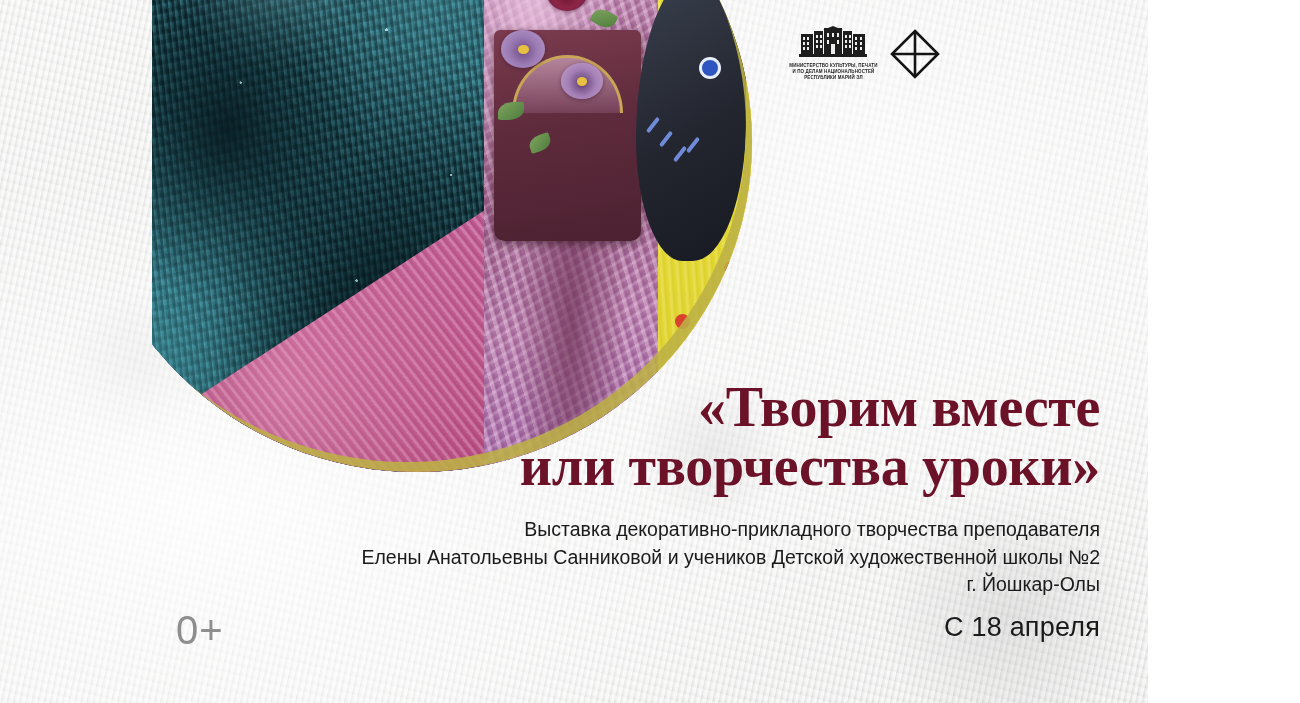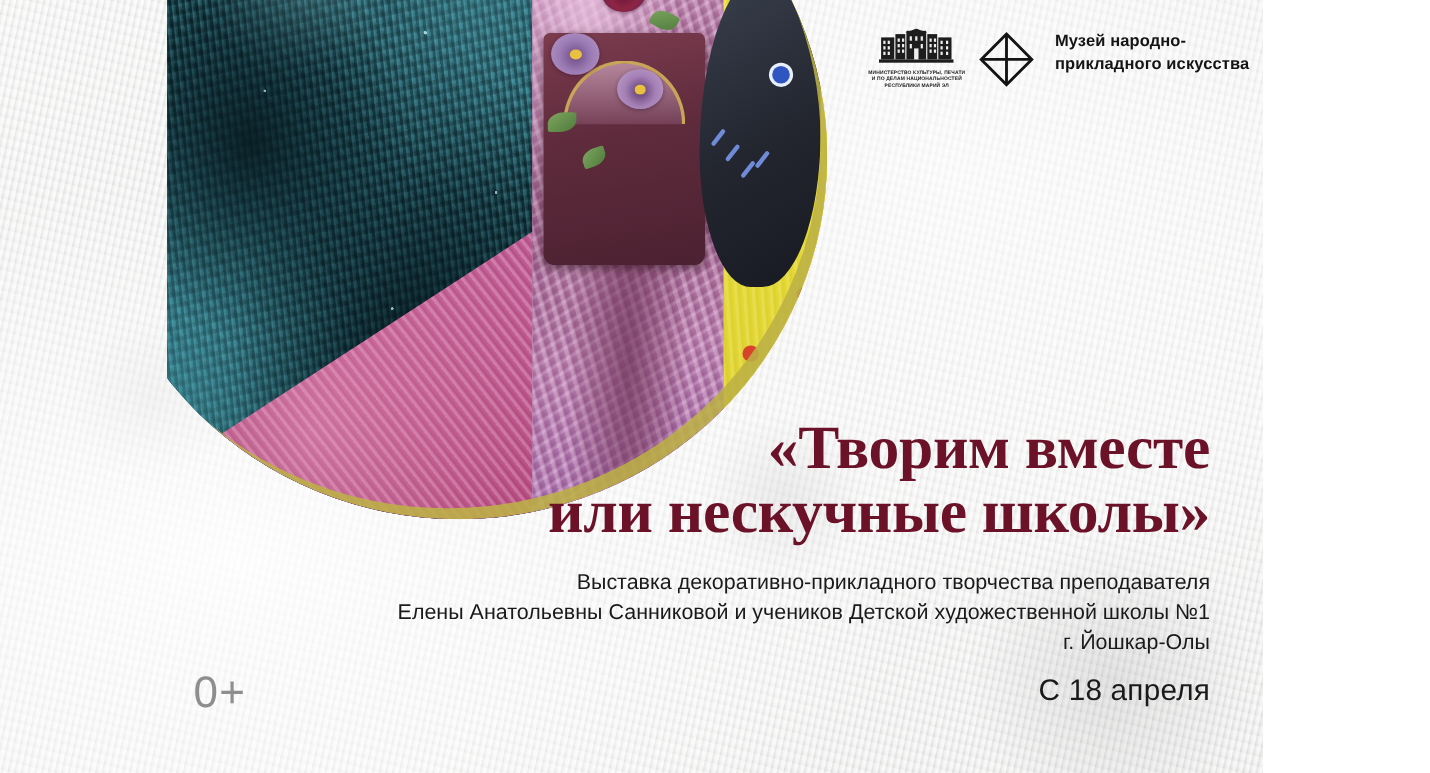--- a/index.html
+++ b/index.html
@@ -386,28 +386,26 @@
 И ПО ДЕЛАМ НАЦИОНАЛЬНОСТЕЙ
 РЕСПУБЛИКИ МАРИЙ ЭЛ</div>
     </div>
 
     <svg id="museum-diamond" width="52" height="52" viewBox="0 0 52 52">
       <polygon points="26,3 49,26 26,49 3,26" fill="none" stroke="#141414" stroke-width="2.6"></polygon>
       <line x1="26" y1="3" x2="26" y2="49" stroke="#141414" stroke-width="2.6"></line>
       <line x1="3" y1="26" x2="49" y2="26" stroke="#141414" stroke-width="2.6"></line>
     </svg>
 
-    <div id="museum-name">Музей народно-
-прикладного искусства</div>
   </div>
 
   <div id="title">«Творим вместе
-или нескучные школы»</div>
+или творчества уроки»</div>
 
   <div id="subtitle">Выставка декоративно-прикладного творчества преподавателя
-Елены Анатольевны Санниковой и учеников Детской художественной школы №1
+Елены Анатольевны Санниковой и учеников Детской художественной школы №2
 г. Йошкар-Олы</div>
 
   <div id="date">С 18 апреля</div>
 
   <div id="age-rating">0+</div>
 
 </div>
 
 </body></html>

